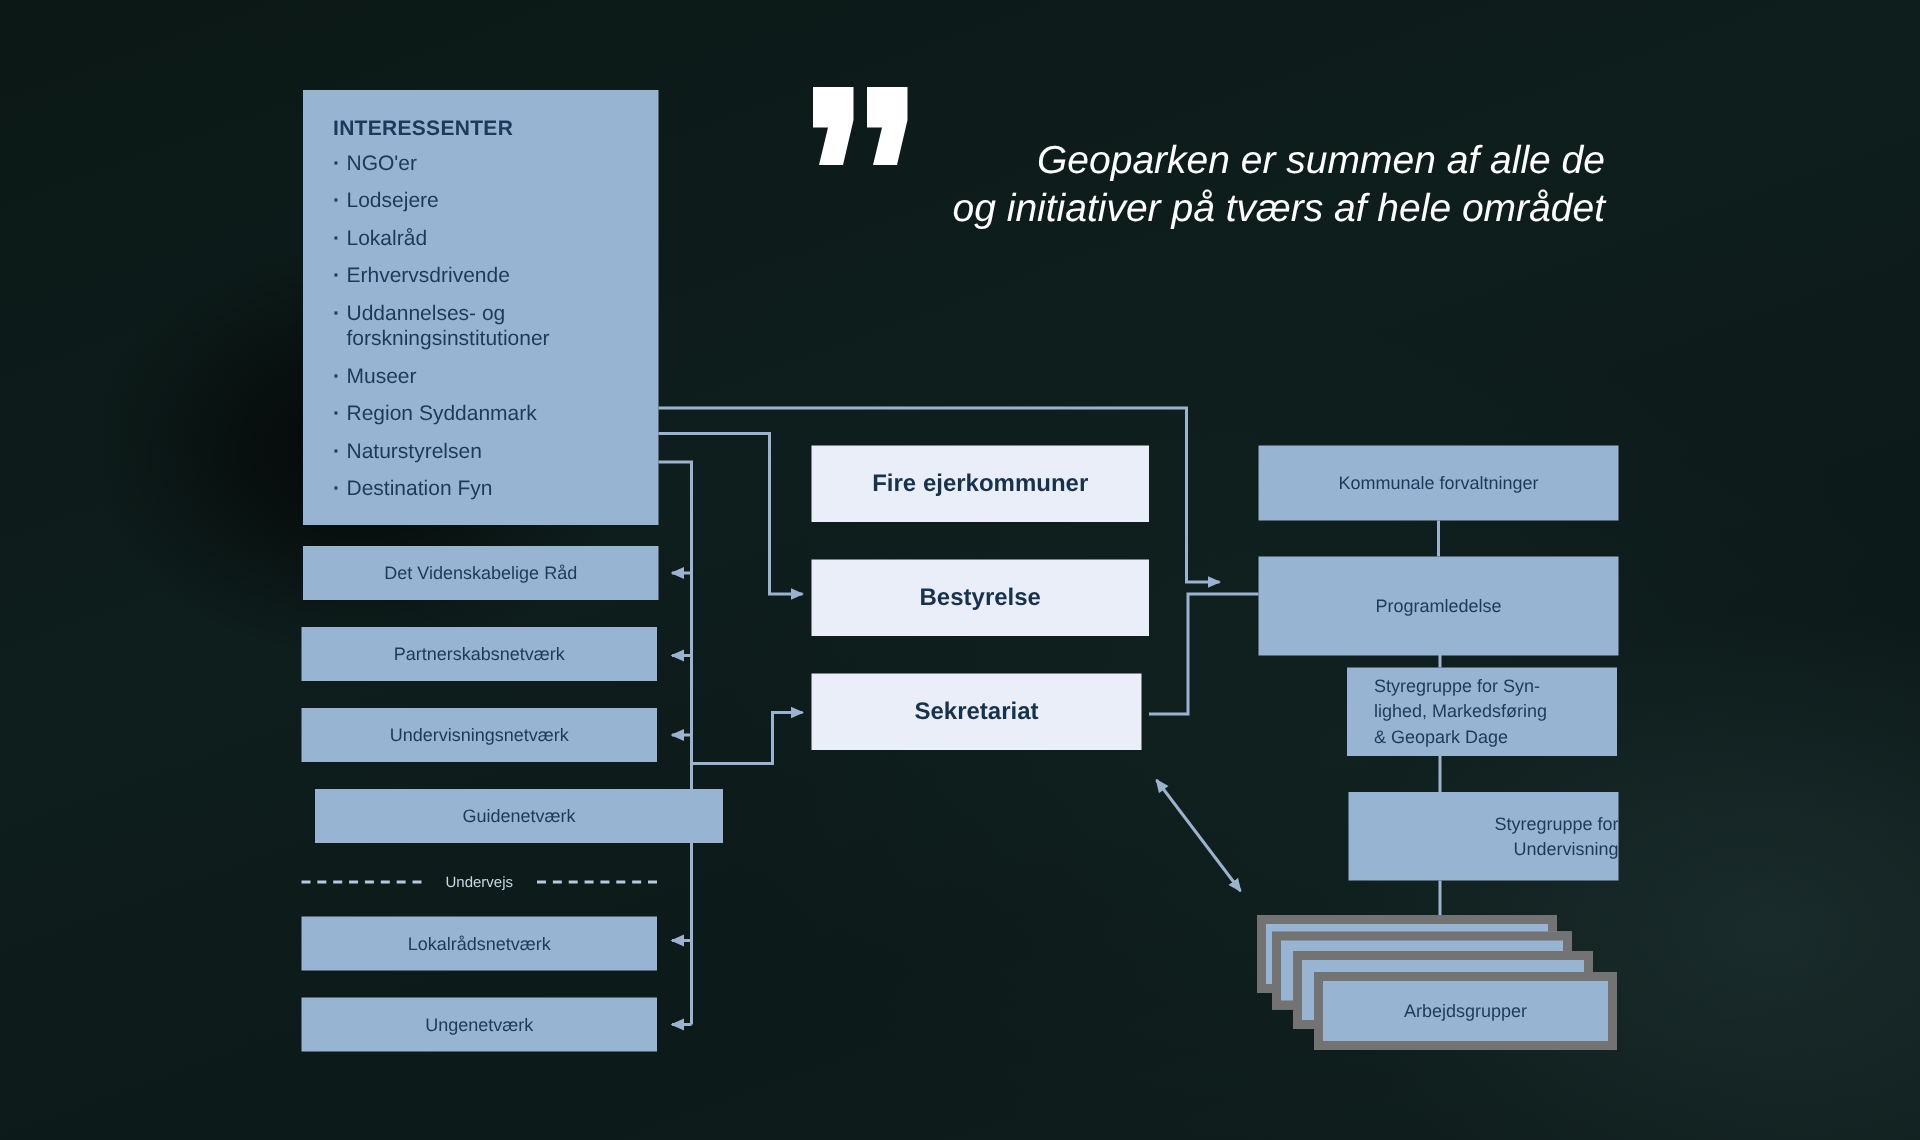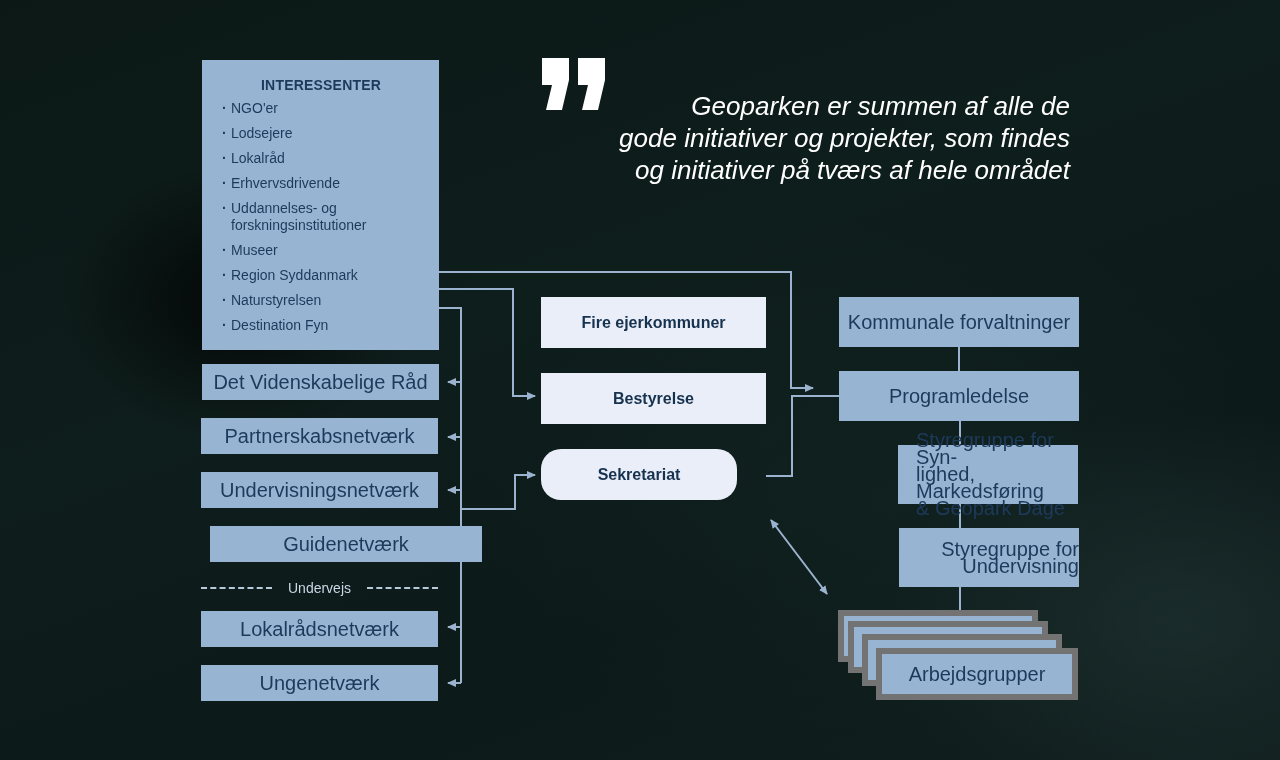--- a/index.html
+++ b/index.html
@@ -8,35 +8,35 @@
     background:
       radial-gradient(ellipse 260px 200px at 240px 300px, rgba(0,0,0,0.75), transparent 70%),
       radial-gradient(ellipse 420px 300px at 1180px 620px, rgba(40,60,60,0.45), transparent 70%),
       radial-gradient(ellipse 600px 400px at 900px 500px, rgba(20,40,38,0.5), transparent 70%),
       linear-gradient(160deg, #0b1816 0%, #0e1e1c 40%, #0c1a19 70%, #101f1e 100%);
     font-family: "Liberation Sans", "DejaVu Sans", sans-serif;
   }
   .box {
     position:absolute; background:#98b4d3; color:#1d3a5a;
     display:flex; align-items:center; justify-content:center; text-align:center;
-    font-size:20px; box-sizing:border-box; line-height:17px;
+    font-size:12px; box-sizing:border-box; line-height:17px;
   }
   .box.light { background:#eaeef8; color:#17324f; font-weight:bold; font-size:16px; }
   .stack-card { position:absolute; background:#98b4d3; border:6px solid #737373; box-sizing:border-box; }
   #interessenter { position:absolute; left:202px; top:60px; width:237px; height:290px; background:#98b4d3; color:#1d3a5a; box-sizing:border-box; padding:17px 0 0 20px; }
-  #interessenter .title { font-weight:bold; font-size:14px; margin-bottom:7px; letter-spacing:0.2px;margin-left:39px; }
+  #interessenter .title { font-weight:bold; font-size:14px; margin-bottom:7px; letter-spacing:0.2px; }
   #interessenter ul { list-style:none; margin:0; padding:0; }
   #interessenter li { font-size:14px; line-height:17px; margin-bottom:8px; padding-left:9px; position:relative; }
   #interessenter li::before { content:"·"; position:absolute; left:0; font-weight:bold; }
   #quote { position:absolute; left:540px; top:58px; width:540px; }
   #quote-mark { position:absolute; left:0; top:0; width:70px; height:60px; }
   #quote-text { position:absolute; left:0; top:32px; width:530px; text-align:right; color:#ffffff; font-style:italic; font-size:26px; line-height:32px; font-weight:300; }
   #undervejs { position:absolute; left:201px; top:578px; width:237px; height:20px; display:flex; align-items:center; }
   #undervejs .dash { flex:1; border-top:2px dashed #b9c9dc; height:0; }
-  #undervejs .lbl { color:#c9d6e6; font-size:14px; padding:0 16px; }
+  #undervejs .lbl { color:#c9d6e6; font-size:10px; padding:0 16px; }
   svg#connectors { position:absolute; left:0; top:0; }
 </style>
 </head>
 <body>
 
 <svg id="connectors" width="1280" height="760" viewBox="0 0 1280 760">
   <defs>
     <marker id="arr" markerWidth="10" markerHeight="10" refX="8" refY="5" orient="auto" markerUnits="userSpaceOnUse">
       <path d="M0,1 L9,5 L0,9 Z" fill="#9cb3cf"></path>
     </marker>
@@ -71,21 +71,20 @@
   </g>
 </svg>
 
 <div id="quote">
   <svg id="quote-mark" viewBox="0 0 70 60">
     <path d="M2,0 H29 V22 L22,52 H6 L12,27 H2 Z" fill="#ffffff"></path>
     <path d="M38,0 H65 V22 L58,52 H42 L48,27 H38 Z" fill="#ffffff"></path>
   </svg>
   <div id="quote-text">
     <div>Geoparken er summen af alle de</div>
-    <div>gode initiativer og projekter, som findes</div>
     <div>og initiativer på tværs af hele området</div>
   </div>
 </div>
 
 <div id="interessenter">
   <div class="title">INTERESSENTER</div>
   <ul>
     <li>NGO'er</li>
     <li>Lodsejere</li>
     <li>Lokalråd</li>
@@ -107,24 +106,24 @@
   <span class="dash"></span>
   <span class="lbl">Undervejs</span>
   <span class="dash"></span>
 </div>
 
 <div class="box" style="left:201px;top:611px;width:237px;height:36px;">Lokalrådsnetværk</div>
 <div class="box" style="left:201px;top:665px;width:237px;height:36px;">Ungenetværk</div>
 
 <div class="box light" style="left:541px;top:297px;width:225px;height:51px;">Fire ejerkommuner</div>
 <div class="box light" style="left:541px;top:373px;width:225px;height:51px;">Bestyrelse</div>
-<div class="box light" style="left:541px;top:449px;width:196px;height:51px;border-radius:20px;">Sekretariat</div>
+<div class="box light" style="left:541px;top:449px;width:220px;height:51px;">Sekretariat</div>
 
 <div class="box" style="left:839px;top:297px;width:240px;height:50px;">Kommunale forvaltninger</div>
-<div class="box" style="left:839px;top:371px;width:240px;height:50px;">Programledelse</div>
+<div class="box" style="left:839px;top:371px;width:240px;height:66px;">Programledelse</div>
 <div class="box" style="left:898px;top:445px;width:180px;height:59px;flex-direction:column;align-items:flex-start;padding-left:18px;text-align:left;">
   <span>Styregruppe for Syn-</span>
   <span>lighed, Markedsføring</span>
   <span>&amp; Geopark Dage</span>
 </div>
 <div class="box" style="left:899px;top:528px;width:180px;height:59px;flex-direction:column;align-items:flex-end;padding-left:39px;text-align:left;">
   <span>Styregruppe for</span>
   <span>Undervisning</span>
 </div>
 

